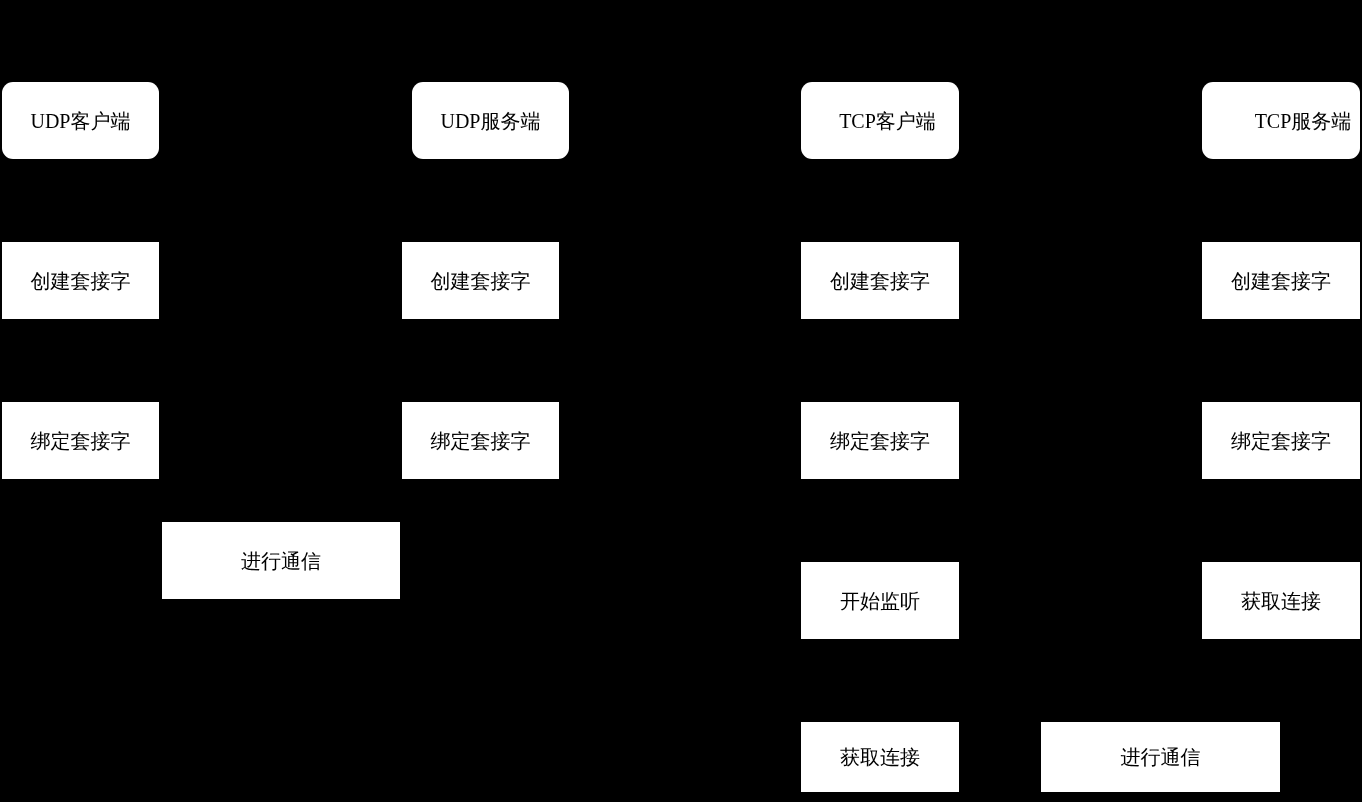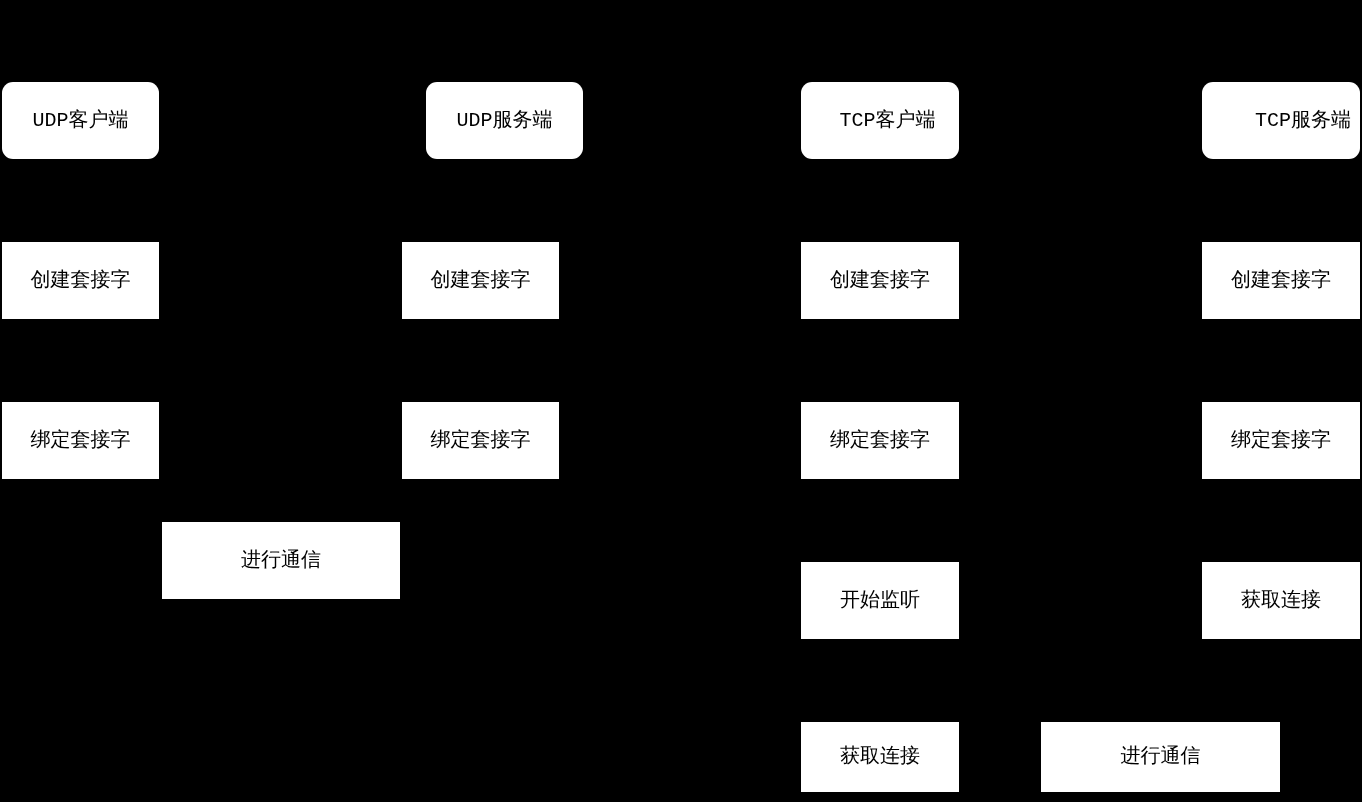--- a/index.html
+++ b/index.html
@@ -6,42 +6,42 @@
     margin: 0;
     padding: 0;
     background: #000000;
   }
   .canvas {
     position: relative;
     width: 1362px;
     height: 802px;
     background: #000000;
     overflow: hidden;
-    font-family: Liberation Mono, monospace;
+    font-family: Liberation Serif, serif;
   }
   .node {
     position: absolute;
     background: #ffffff;
     color: #000000;
     display: flex;
     align-items: center;
     justify-content: center;
     font-size: 20px;
     line-height: 1;
     white-space: nowrap;
     box-sizing: border-box;
   }
   .rounded { border-radius: 11px; }
 
   
   .n-udp-client        { left: 2px;    top: 82px;  width: 157px; height: 77px; }
   .n-udp-client-create { left: 2px;    top: 242px; width: 157px; height: 77px; }
   .n-udp-client-bind   { left: 2px;    top: 402px; width: 157px; height: 77px; }
   
-  .n-udp-server        { left: 426px;  top: 82px;  width: 157px; height: 77px; }
+  .n-udp-server        { left: 412px;  top: 82px;  width: 157px; height: 77px; }
   .n-udp-server-create { left: 402px;  top: 242px; width: 157px; height: 77px; }
   .n-udp-server-bind   { left: 402px;  top: 402px; width: 157px; height: 77px; }
   
   .n-udp-comm          { left: 162px;  top: 522px; width: 238px; height: 77px; }
   
   .n-tcp-client        { left: 801px;  top: 82px;  width: 158px; height: 77px; padding-left: 15px; }
   .n-tcp-client-create { left: 801px;  top: 242px; width: 158px; height: 77px; }
   .n-tcp-client-bind   { left: 801px;  top: 402px; width: 158px; height: 77px; }
   .n-tcp-listen        { left: 801px;  top: 562px; width: 158px; height: 77px; }
   .n-tcp-accept        { left: 801px;  top: 722px; width: 158px; height: 70px; }

